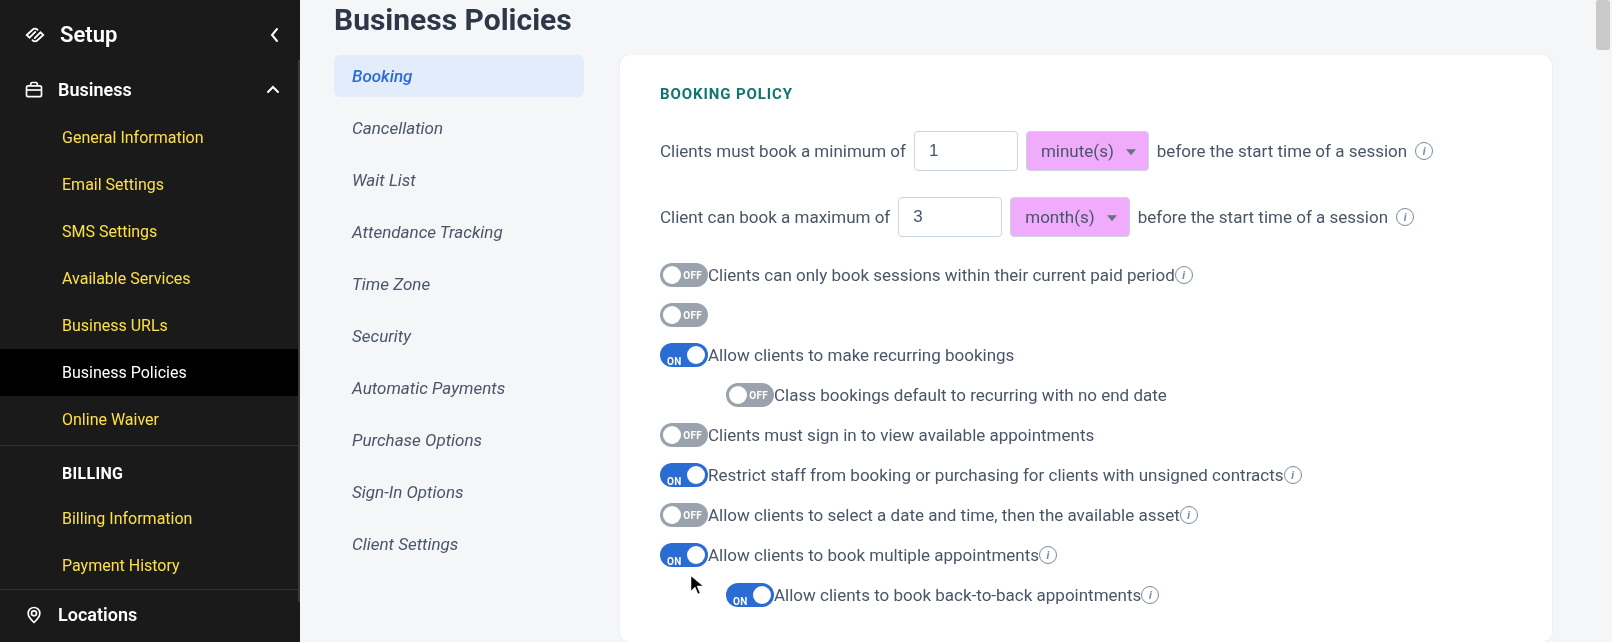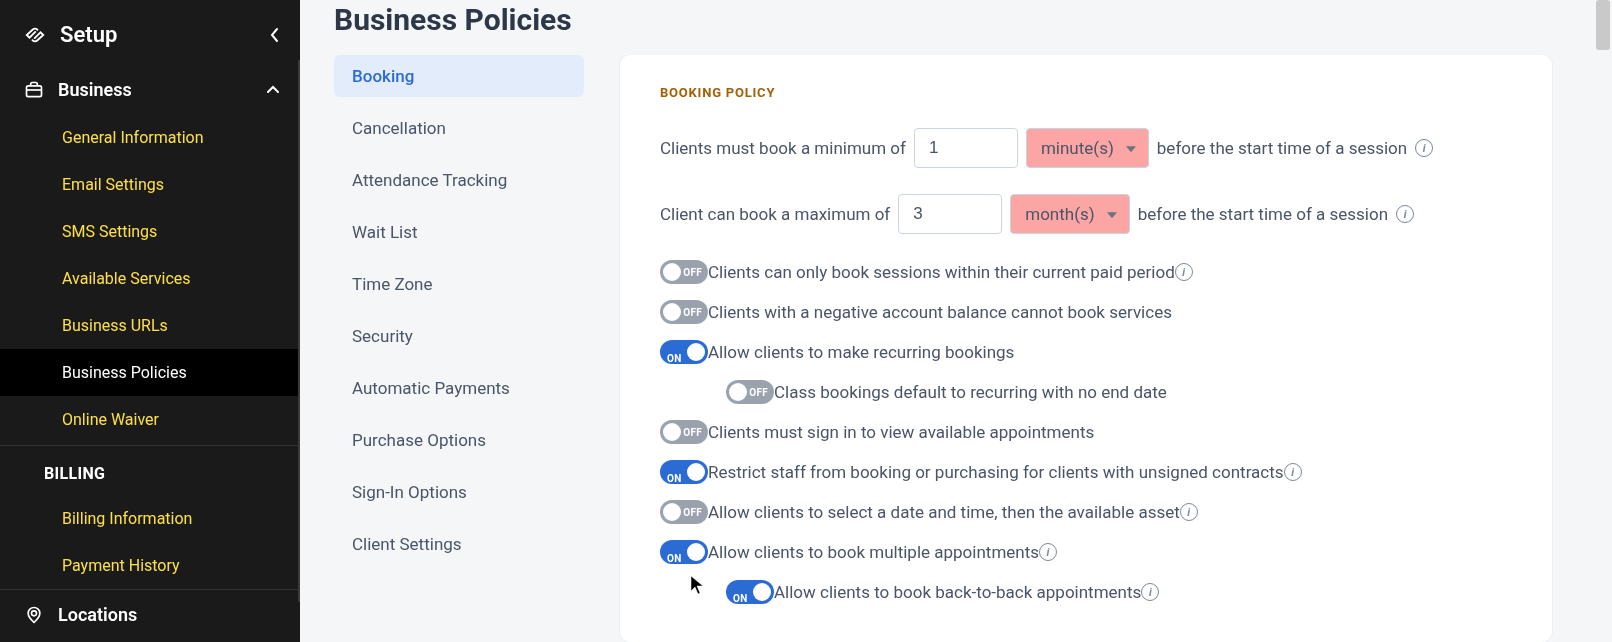--- a/index.html
+++ b/index.html
@@ -53,21 +53,21 @@
     padding: 14px 20px 14px 62px;
     font-size: 16px;
     color: #fde047;
     cursor: pointer;
   }
   .nav-sub-item.active {
     background: #000;
     color: #fff;
   }
   .nav-sub-heading {
-    padding: 18px 20px 12px 44px;
+    padding: 18px 20px 12px 62px;
     font-size: 16px;
     font-weight: 700;
     color: #fff;
     letter-spacing: 0.02em;
   }
   .nav-section-divider {
     border-top: 1px solid #333;
     margin: 2px 0 0 0;
   }
   .scroll-line {
@@ -107,43 +107,44 @@
     width: 250px;
     flex-shrink: 0;
   }
   .tab-item {
     padding: 11px 18px;
     font-size: 17px;
     color: #4a5568;
     border-radius: 6px;
     margin-bottom: 10px;
     cursor: pointer;
+    font-style: italic;
   }
   .tab-item.active {
     background: #e3ecfb;
     color: #2b6cd4;
     font-weight: 500;
   }
 
   
   .panel {
     flex: 1;
     background: #fff;
     border-radius: 10px;
     padding: 30px 40px 20px 40px;
     overflow-y: auto;
     margin-right: 60px;
     box-shadow: 0 0 0 1px #eceff3;
     position: relative;
   }
   .panel-heading {
-    font-size: 13px;
+    font-size: 15px;
     font-weight: 700;
     letter-spacing: 0.06em;
-    color: #a16207;
+    color: #0f766e;
     margin-bottom: 28px;
   }
   .field-row {
     display: flex;
     align-items: center;
     gap: 8px;
     margin-bottom: 26px;
     font-size: 17px;
     color: #4a5568;
     flex-wrap: wrap;
@@ -161,21 +162,21 @@
   .select-like {
     height: 40px;
     border: 1px solid #cbd5e0;
     border-radius: 4px;
     padding: 0 34px 0 14px;
     font-size: 17px;
     color: #4a5568;
     display: flex;
     align-items: center;
     position: relative;
-    background: #fca5a5;
+    background: #f0abfc;
     cursor: pointer;
   }
   .select-like::after {
     content: "";
     position: absolute;
     right: 12px;
     top: 50%;
     transform: translateY(-30%);
     border-left: 5px solid transparent;
     border-right: 5px solid transparent;
@@ -323,22 +324,22 @@
 <div class="main">
   <div class="outer-scrollbar"></div>
 
   <div class="page-title">Business Policies</div>
 
   <div class="content-row">
 
     <div class="tabs-col">
       <div class="tab-item active">Booking</div>
       <div class="tab-item">Cancellation</div>
+      <div class="tab-item">Wait List</div>
       <div class="tab-item">Attendance Tracking</div>
-      <div class="tab-item">Wait List</div>
       <div class="tab-item">Time Zone</div>
       <div class="tab-item">Security</div>
       <div class="tab-item">Automatic Payments</div>
       <div class="tab-item">Purchase Options</div>
       <div class="tab-item">Sign-In Options</div>
       <div class="tab-item">Client Settings</div>
     </div>
 
     <div class="panel">
       <div class="panel-heading">BOOKING POLICY</div>
@@ -370,21 +371,20 @@
               <div class="knob"></div>
             </div>
             <span>Clients can only book sessions within their current paid period</span>
             <span class="info-icon"></span>
           </div>
           <div class="toggle-row">
             <div class="toggle off">
               <span class="txt">OFF</span>
               <div class="knob"></div>
             </div>
-            <span>Clients with a negative account balance cannot book services</span>
           </div>
           <div class="toggle-row">
             <div class="toggle on">
               <span class="txt">ON</span>
               <div class="knob"></div>
             </div>
             <span>Allow clients to make recurring bookings</span>
           </div>
           <div class="toggle-row indented">
             <div class="toggle off">

